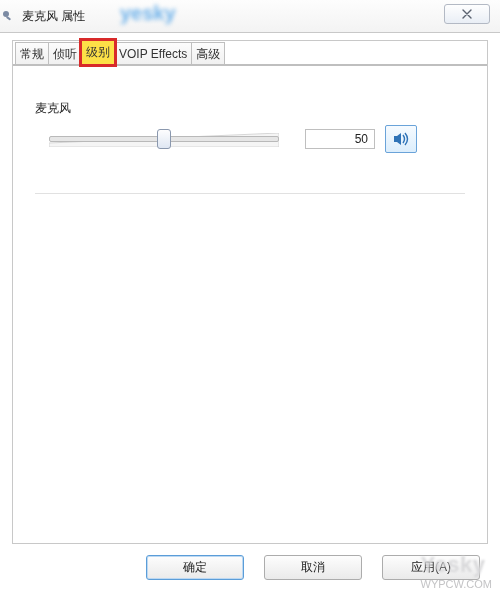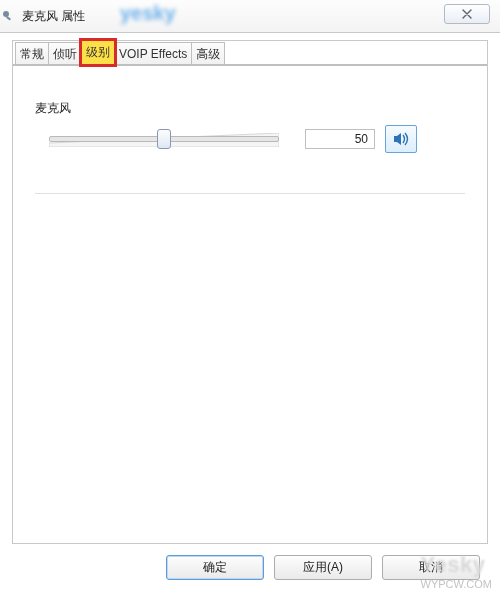--- a/index.html
+++ b/index.html
@@ -25,21 +25,21 @@
 .grp-label{font-size:12px;color:#222;margin-bottom:8px}
 .row{display:flex;align-items:center;padding-left:14px}
 .slider-wrap{position:relative;width:230px;height:26px}
 .track-bg{position:absolute;left:0;right:0;top:50%;transform:translateY(-50%);height:12px}
 .track-bg svg{display:block}
 .track-line{position:absolute;left:0;right:0;top:50%;height:4px;transform:translateY(-50%);background:#e6e6e6;border:1px solid #b9b9b9;border-radius:2px}
 .thumb{position:absolute;top:50%;width:12px;height:18px;transform:translate(-50%,-50%);border:1px solid #8a98ae;border-radius:3px;background:linear-gradient(#fdfdfe,#dfe7f3)}
 .valbox{width:70px;height:20px;border:1px solid #bfbfbf;margin-left:26px;text-align:right;padding:2px 6px;box-sizing:border-box;font-size:12px;background:#fff;color:#222}
 .sndbtn{width:30px;height:26px;margin-left:10px;border:1px solid #6aa3d9;border-radius:2px;background:linear-gradient(#f6fbff,#dceefc);display:flex;align-items:center;justify-content:center}
 .hr{border:none;border-top:1px solid #e1e1e1;margin:28px 0}
-.buttons{position:absolute;right:20px;bottom:12px;display:flex;gap:10px}
+.buttons{position:absolute;right:20px;bottom:12px;display:flex;gap:20px}
 .btn{min-width:80px;height:23px;border:1px solid #acacac;border-radius:3px;background:linear-gradient(#fdfdfd,#eaeaea);font-size:12px;color:#222;display:flex;align-items:center;justify-content:center;padding:0 8px}
 .btn.default{border-color:#5b9dd8;box-shadow:0 0 0 1px #bcd8f2 inset}
 </style>
 </head>
 <body>
 
 <div class="window">
 
   <div class="titlebar">
     <span class="ico">
@@ -100,22 +100,22 @@
       <hr class="hr">
 
       <div class="group">
       </div>
 
     </div>
   </div>
 
   <div class="buttons">
     <div class="btn default">确定</div>
+    <div class="btn">取消</div>
     <div class="btn">应用(A)</div>
-    <div class="btn">取消</div>
   </div>
 
   <div class="watermark-bottom">
     <div class="l1">Yesky</div>
     <div class="l2">WYPCW.COM</div>
   </div>
 
 </div>
 
 </body></html>

